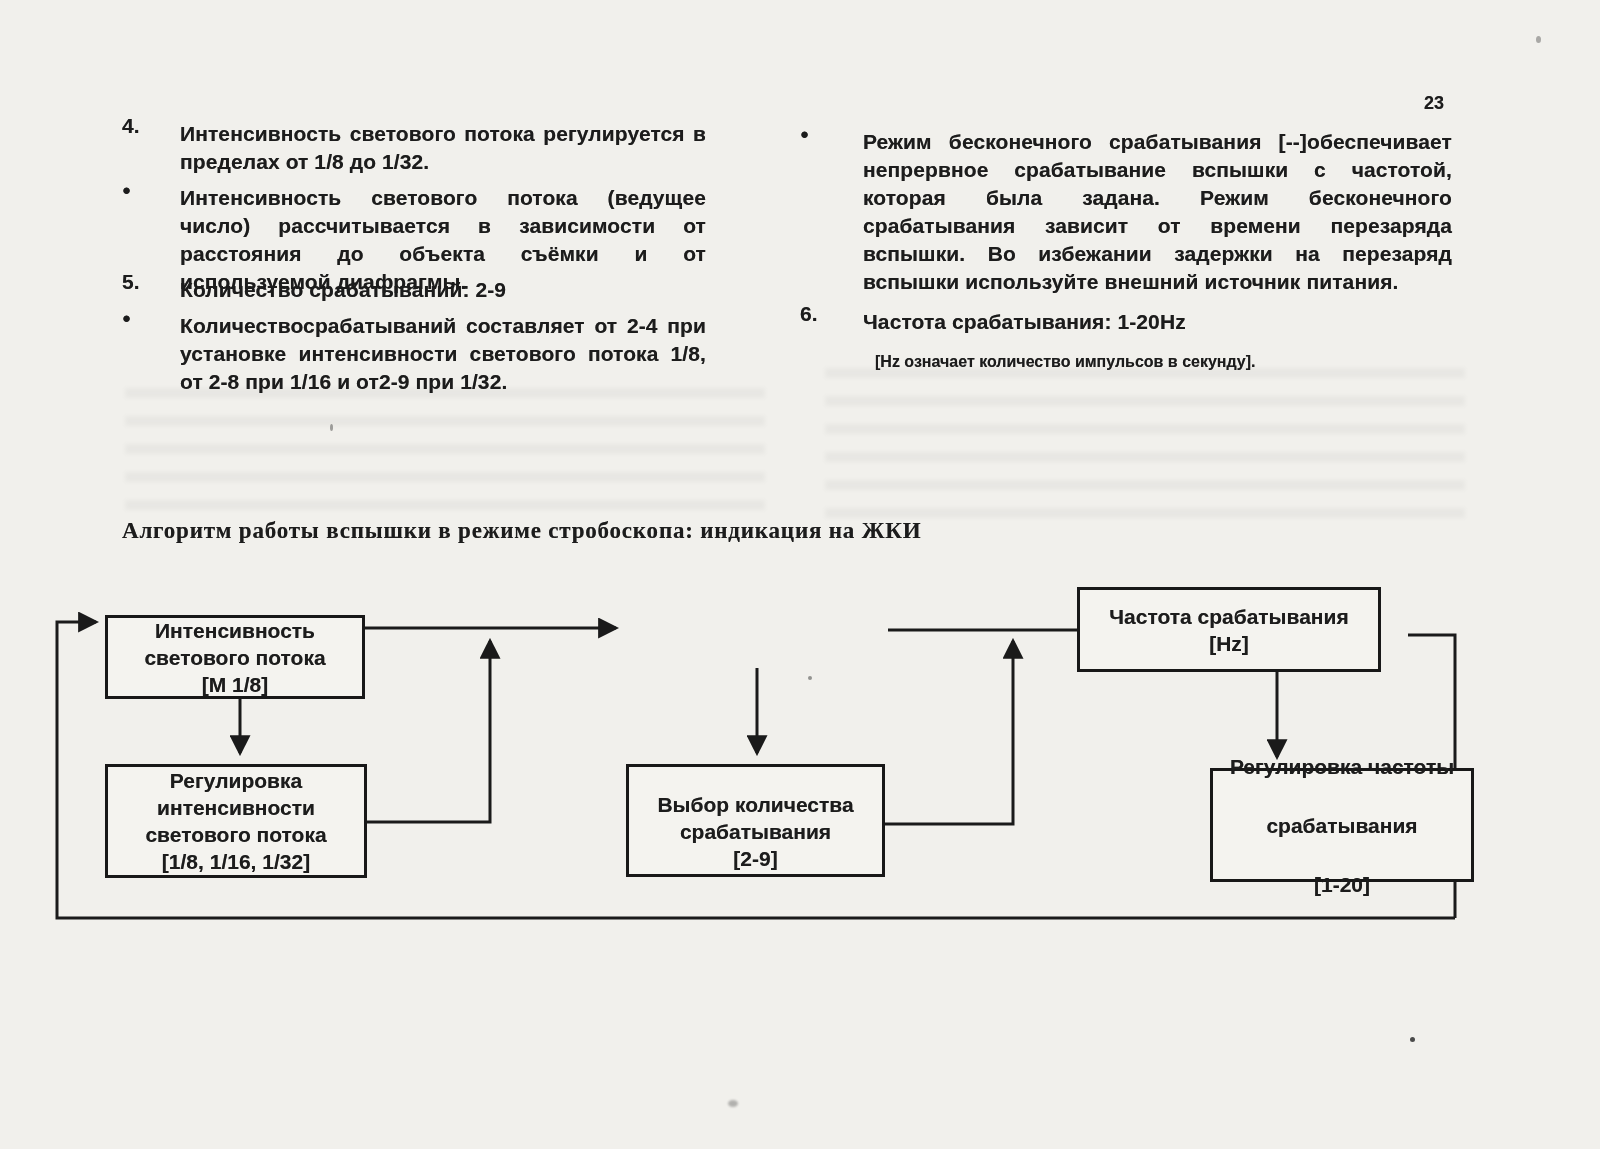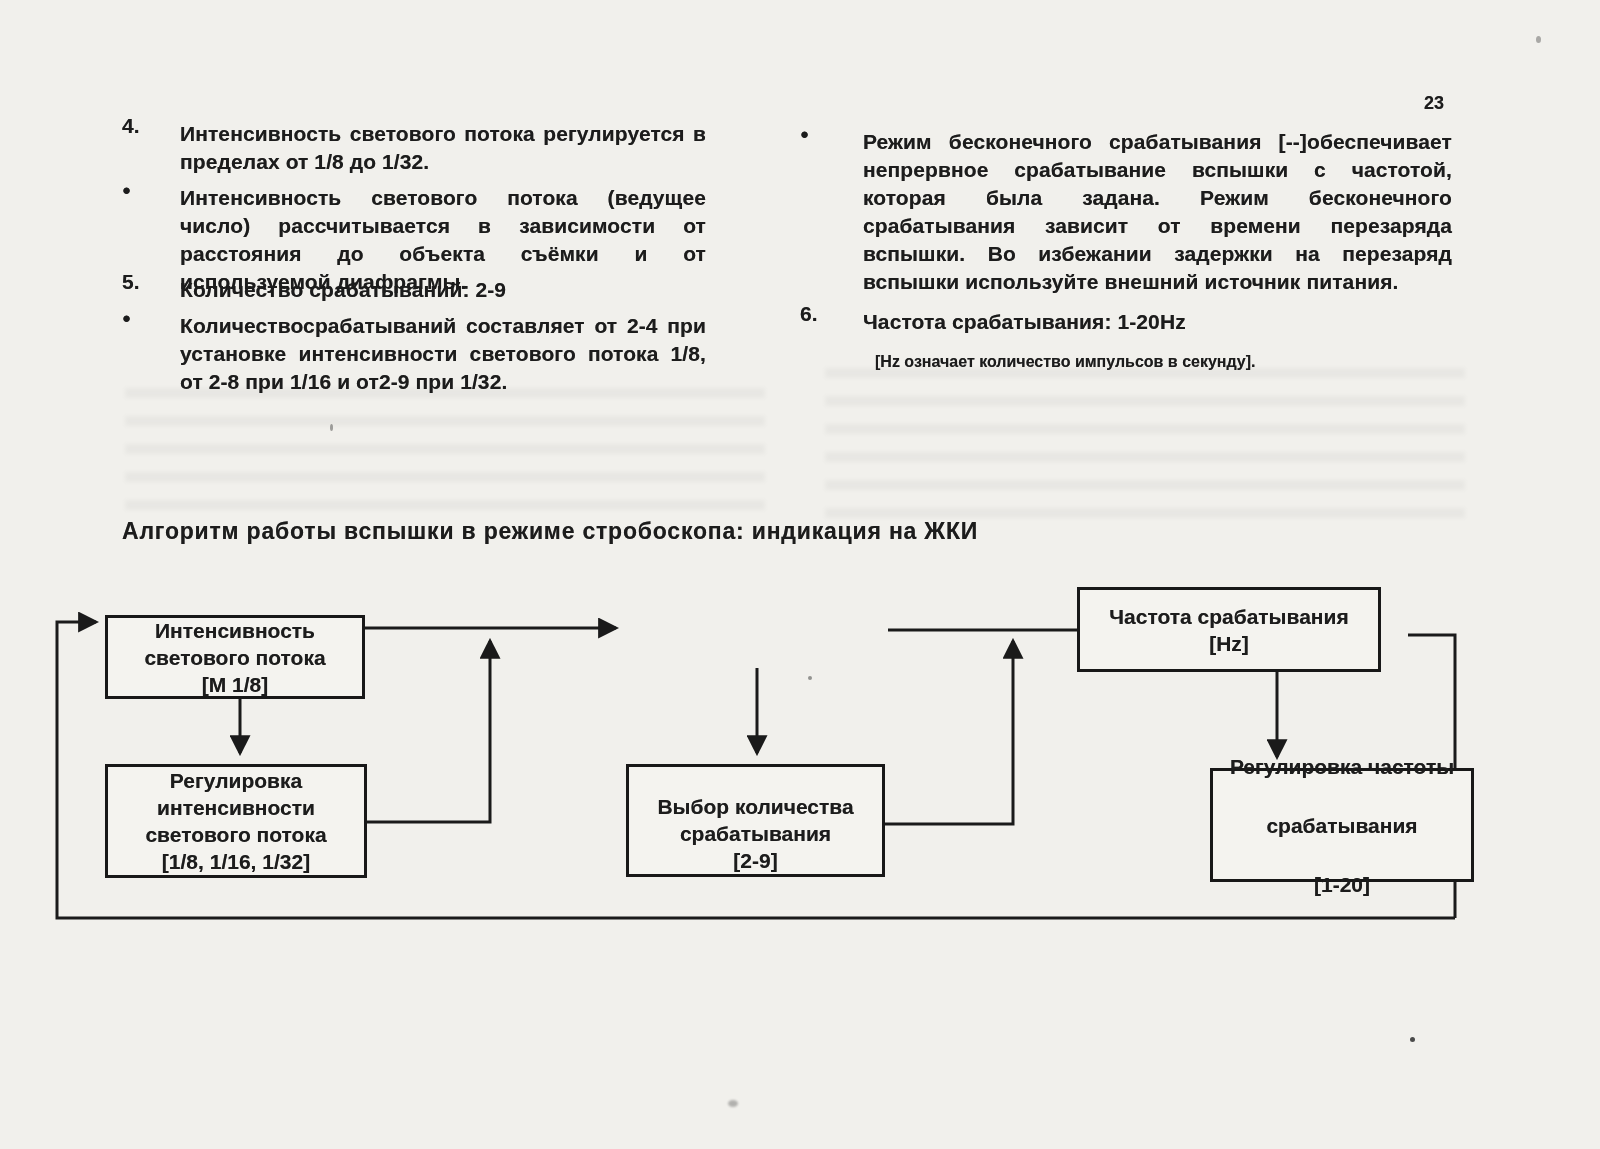--- a/index.html
+++ b/index.html
@@ -17,29 +17,29 @@
   .item{position:absolute;display:flex;align-items:flex-start;}
   .marker{flex:0 0 50px;font-size:21px;font-weight:700;line-height:28px;}
   .marker.dot{font-size:15px;line-height:28px;}
   .txt{margin:8px;flex:1;font-size:21px;font-weight:700;line-height:28px;
        letter-spacing:.1px;text-align:justify;}
   .subtxt{margin:12px;padding-left:8px;font-size:16px;font-weight:700;line-height:28px;}
 
   .pageno{position:absolute;left:1424px;top:93px;font-size:18px;font-weight:700;}
 
   .diagram-title{position:absolute;left:122px;top:518px;width:1100px;
-       font-size:23px;font-weight:800;letter-spacing:.8px;}
+       font-size:23px;font-weight:800;letter-spacing:.8px;font-family:Liberation Serif, serif;}
 
   
   .flow-svg{position:absolute;left:0;top:0;width:1600px;height:1149px;z-index:1;}
   .fbox{position:absolute;z-index:2;box-sizing:border-box;
         border:3px solid #181818;background:#f4f3ef;
         display:flex;flex-direction:column;align-items:center;justify-content:center;
         font-size:21px;font-weight:600;line-height:27px;text-align:center;}
-  .fbox.topalign{justify-content:flex-end;padding-top:9px;}
+  .fbox.topalign{justify-content:flex-start;padding-top:24px;}
   .fbox span{display:block;}
 
   
   .bleed{position:absolute;filter:blur(2.2px);opacity:.055;
          background:repeating-linear-gradient(to bottom,#555 0 10px,transparent 10px 28px);}
   .speck{position:absolute;background:#222;border-radius:50%;}
 </style>
 </head>
 <body>
 

